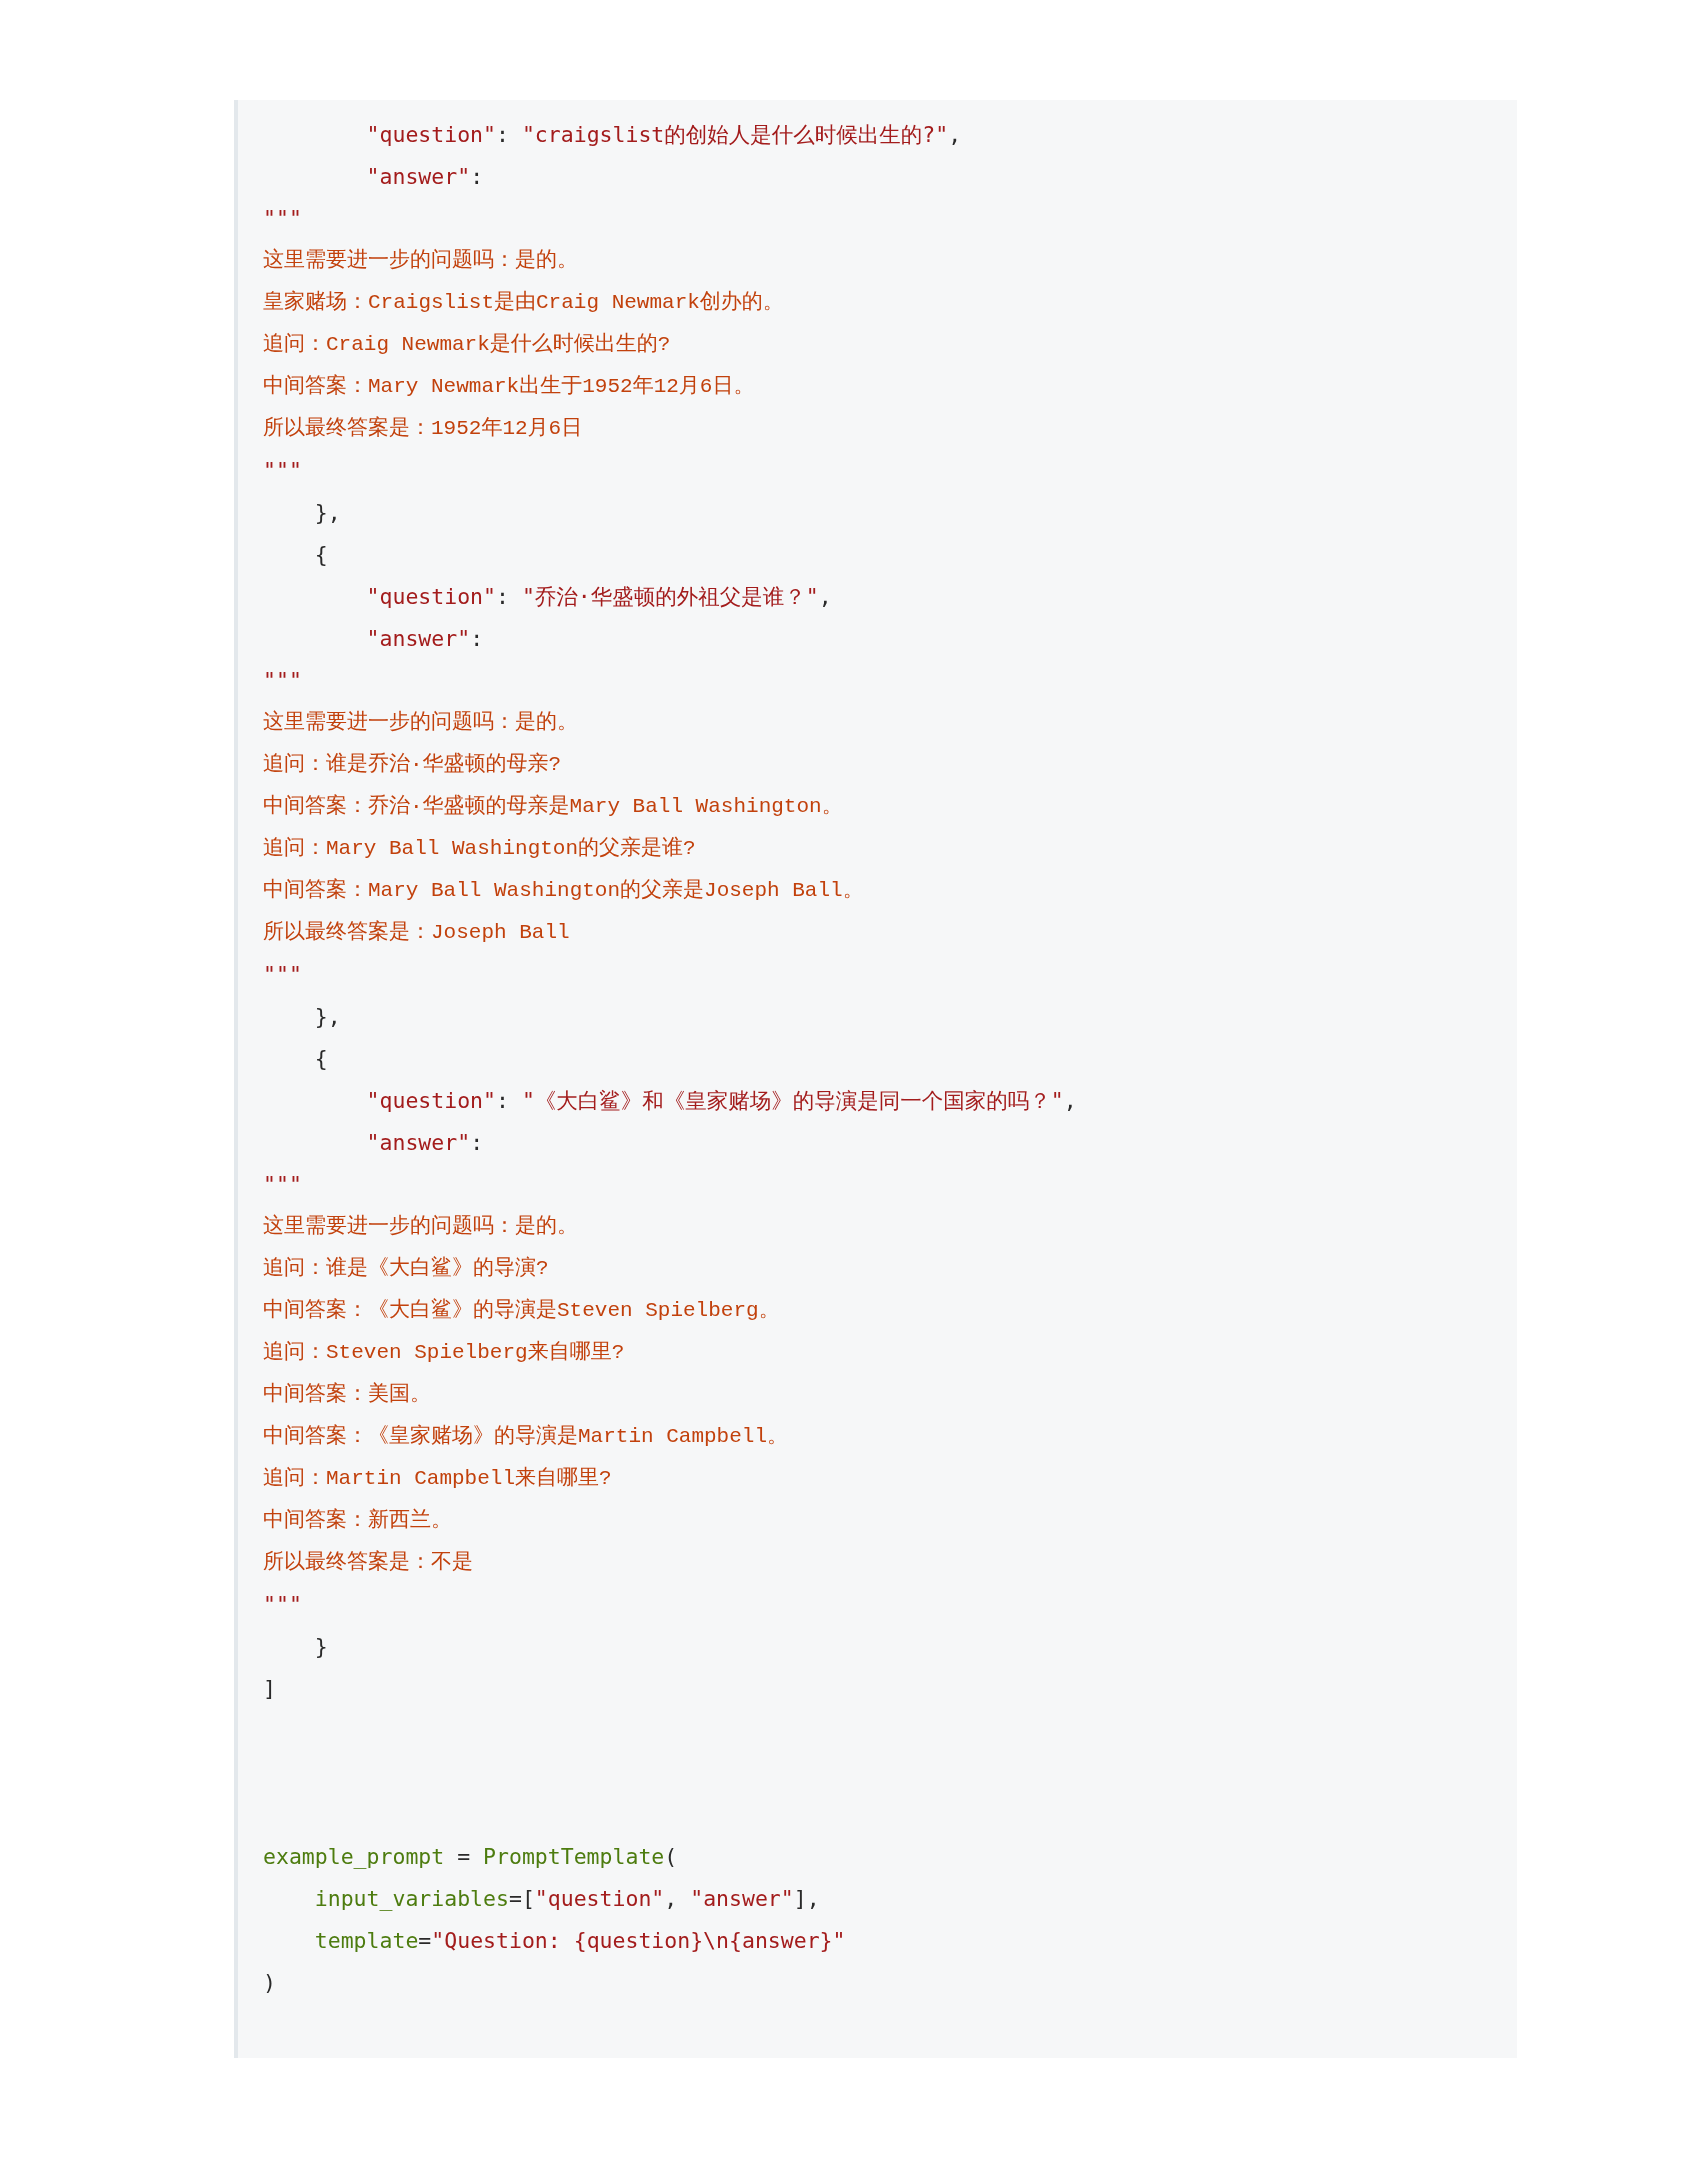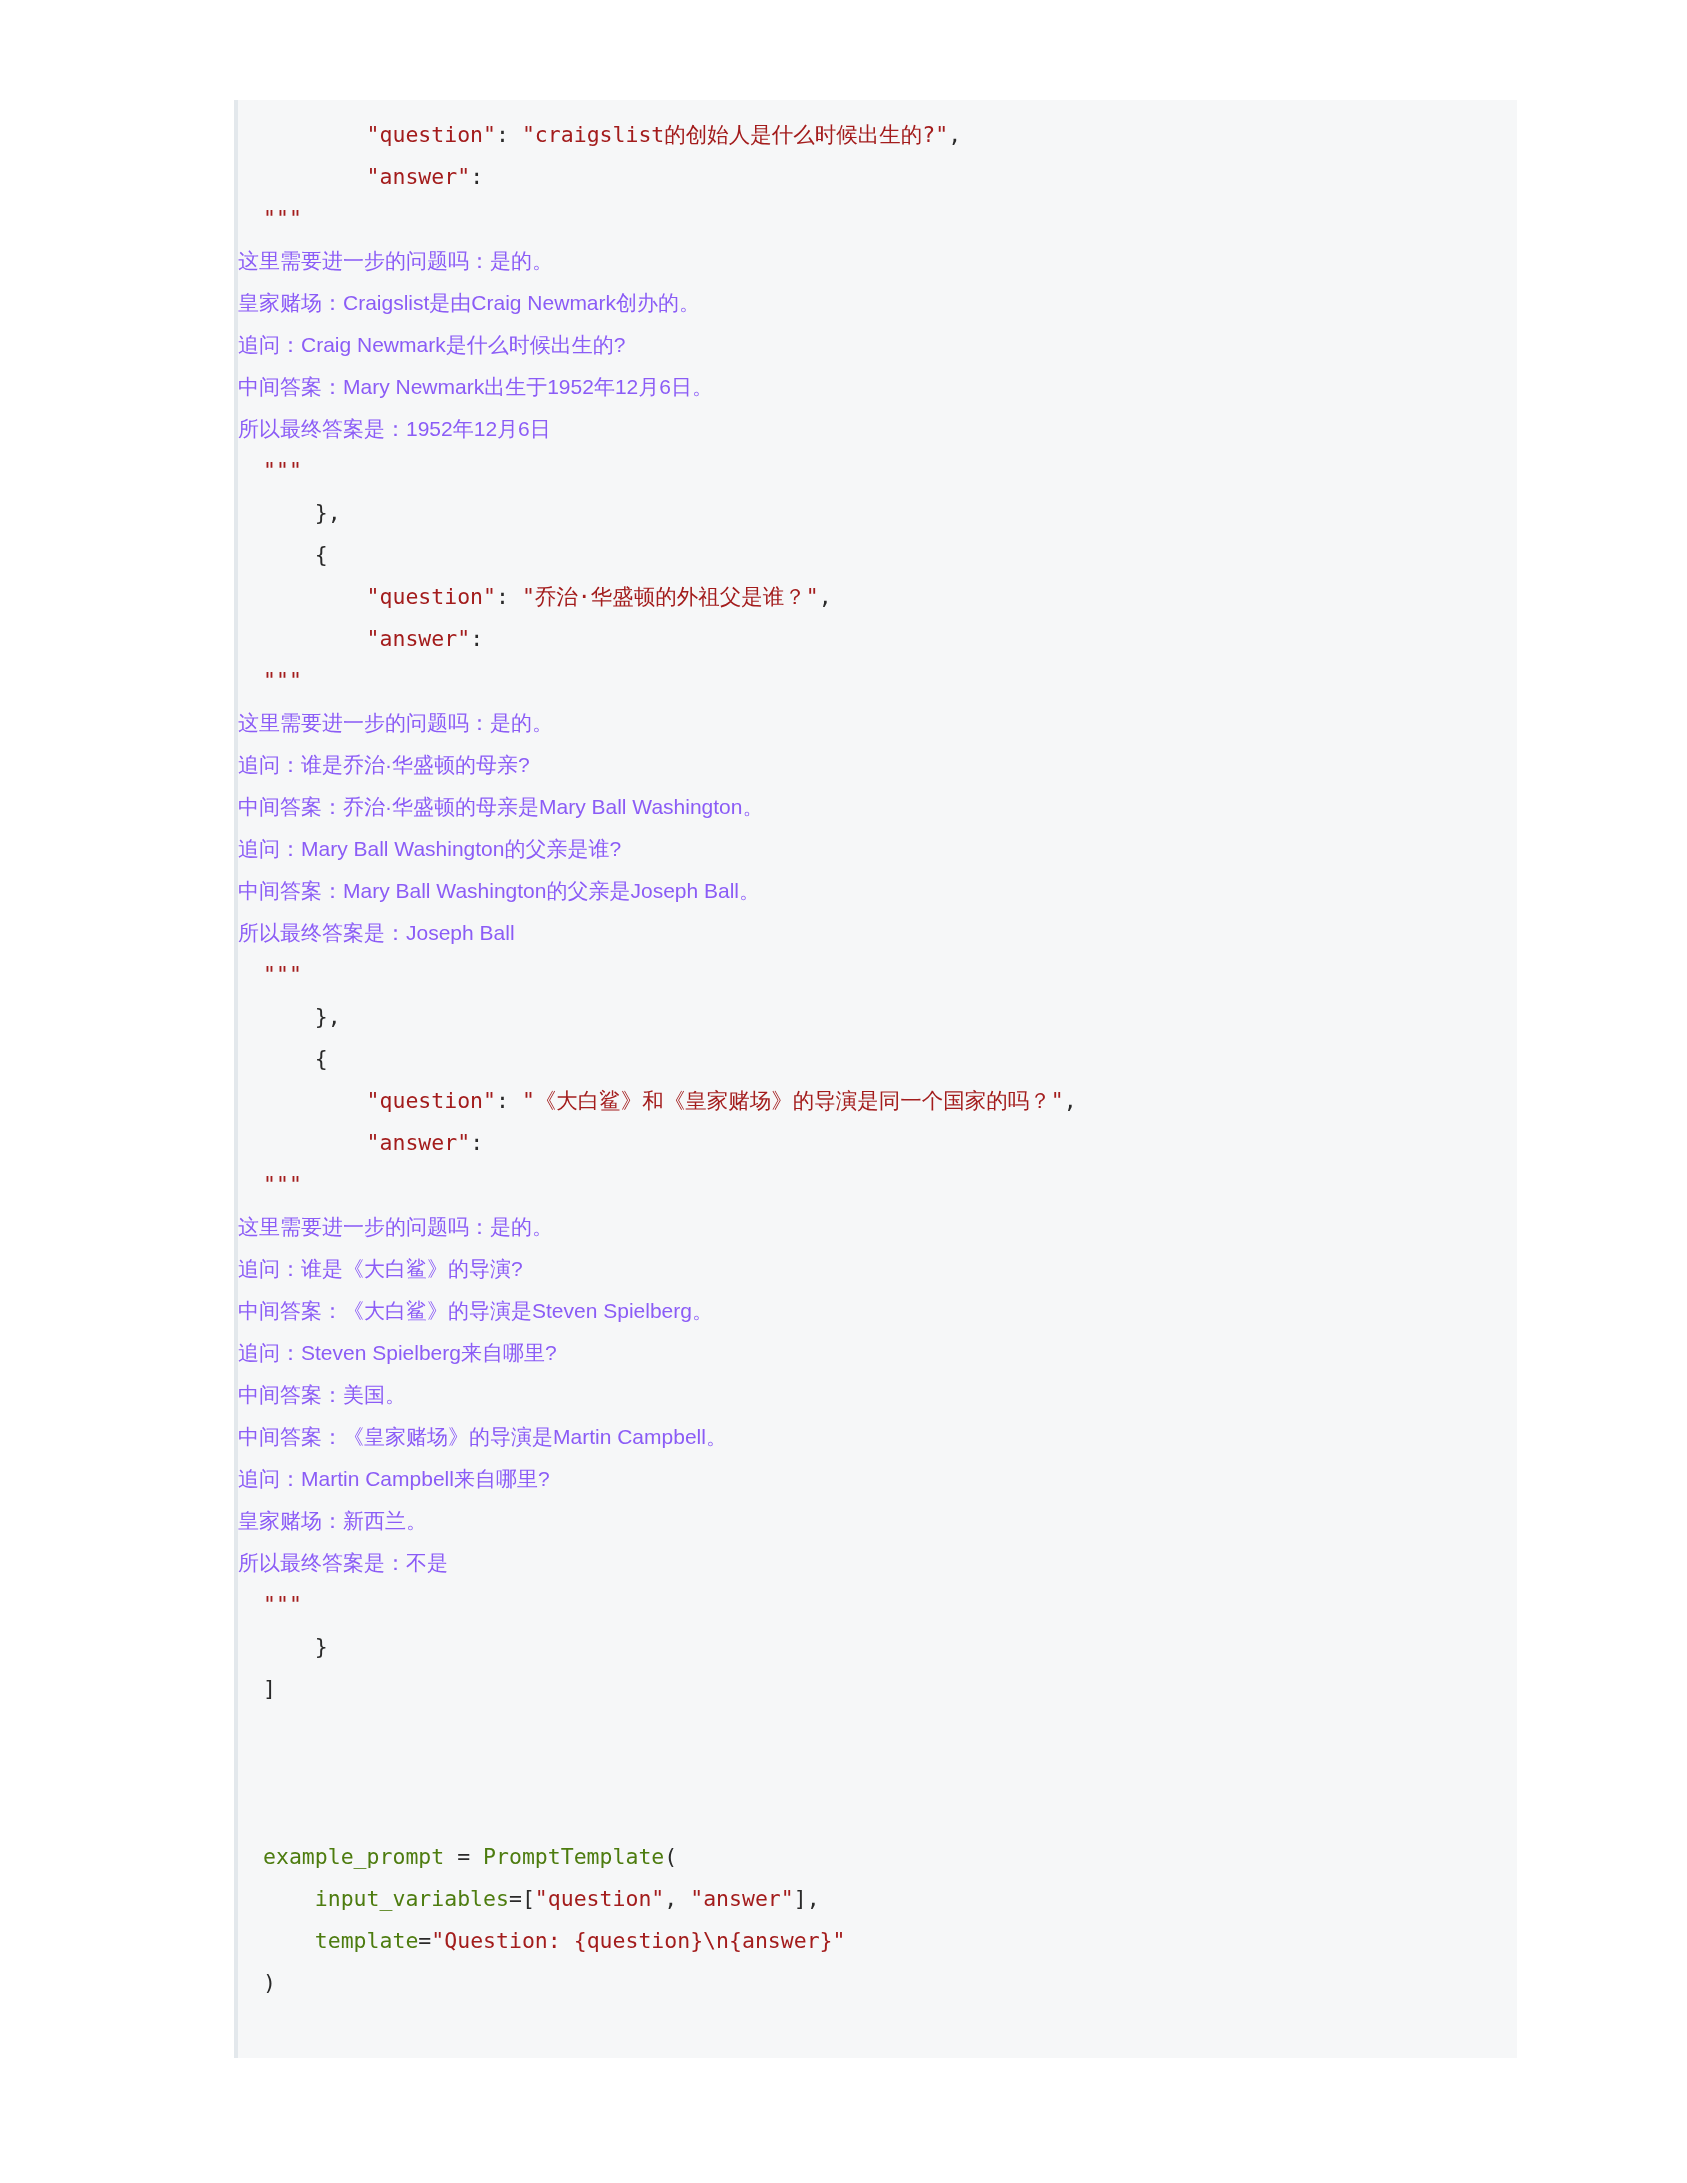--- a/index.html
+++ b/index.html
@@ -37,25 +37,26 @@
     font-size: 21.5px;
     line-height: 42px;
     white-space: pre;
     color: #2a2a2a;
     padding-left: 25px;
     letter-spacing: 0px;
   }
 
   
   .prose-line {
-    font-family: Liberation Sans, sans-serif;
+    font-family: Liberation Mono, monospace;
     font-size: 21px;
     line-height: 42px;
     white-space: pre;
-    color: #8b5cf6;
+    color: #c2410c;
+    padding-left: 25px;
   }
 
   .s  { color: #a31c1c; }          
   .p  { color: #2a2a2a; }          
   .n  { color: #4d7c0f; }          
   .blank { height: 42px; }
 </style>
 </head>
 <body>
 
@@ -88,21 +89,21 @@
       <div class="code-line"><span>        </span><span class="s">"question"</span><span class="p">: </span><span class="s">"《大白鲨》和《皇家赌场》的导演是同一个国家的吗？"</span><span class="p">,</span></div>
       <div class="code-line"><span>        </span><span class="s">"answer"</span><span class="p">: </span></div>
       <div class="code-line"><span></span><span class="s">"""</span></div>
       <div class="prose-line">这里需要进一步的问题吗：是的。</div>
       <div class="prose-line">追问：谁是《大白鲨》的导演?</div>
       <div class="prose-line">中间答案：《大白鲨》的导演是Steven Spielberg。</div>
       <div class="prose-line">追问：Steven Spielberg来自哪里?</div>
       <div class="prose-line">中间答案：美国。</div>
       <div class="prose-line">中间答案：《皇家赌场》的导演是Martin Campbell。</div>
       <div class="prose-line">追问：Martin Campbell来自哪里?</div>
-      <div class="prose-line">皇家赌场：新西兰。</div>
+      <div class="prose-line">中间答案：新西兰。</div>
       <div class="prose-line">所以最终答案是：不是</div>
       <div class="code-line"><span></span><span class="s">"""</span></div>
       <div class="code-line"><span>    </span><span class="p">}</span></div>
       <div class="code-line"><span></span><span class="p">]</span></div>
       <div class="code-line blank">&nbsp;</div>
       <div class="code-line blank">&nbsp;</div>
       <div class="code-line blank">&nbsp;</div>
       <div class="code-line"><span></span><span class="n">example_prompt</span><span class="p"> = </span><span class="n">PromptTemplate</span><span class="p">(</span></div>
       <div class="code-line"><span>    </span><span class="n">input_variables</span><span class="p">=[</span><span class="s">"question"</span><span class="p">, </span><span class="s">"answer"</span><span class="p">],</span></div>
       <div class="code-line"><span>    </span><span class="n">template</span><span class="p">=</span><span class="s">"Question: {question}\n{answer}"</span></div>

